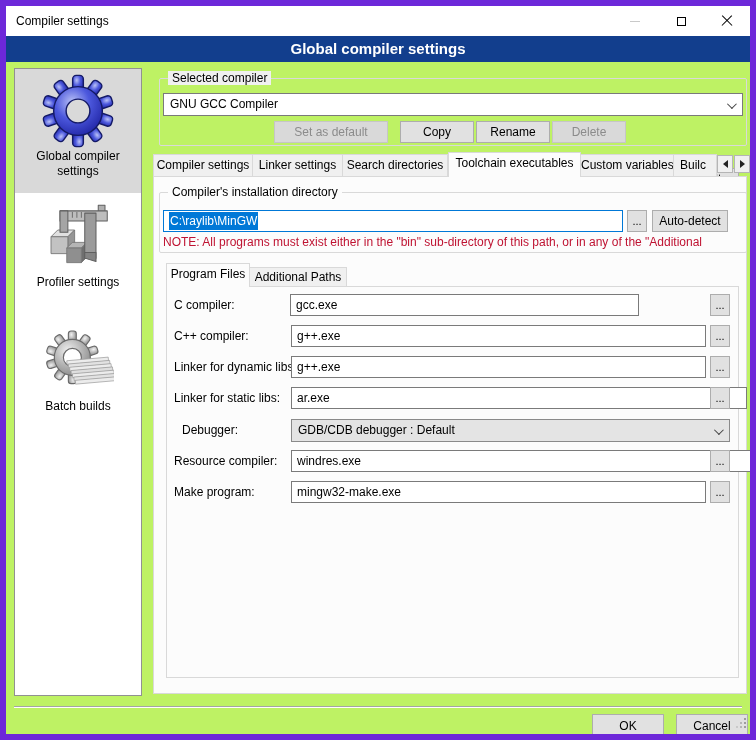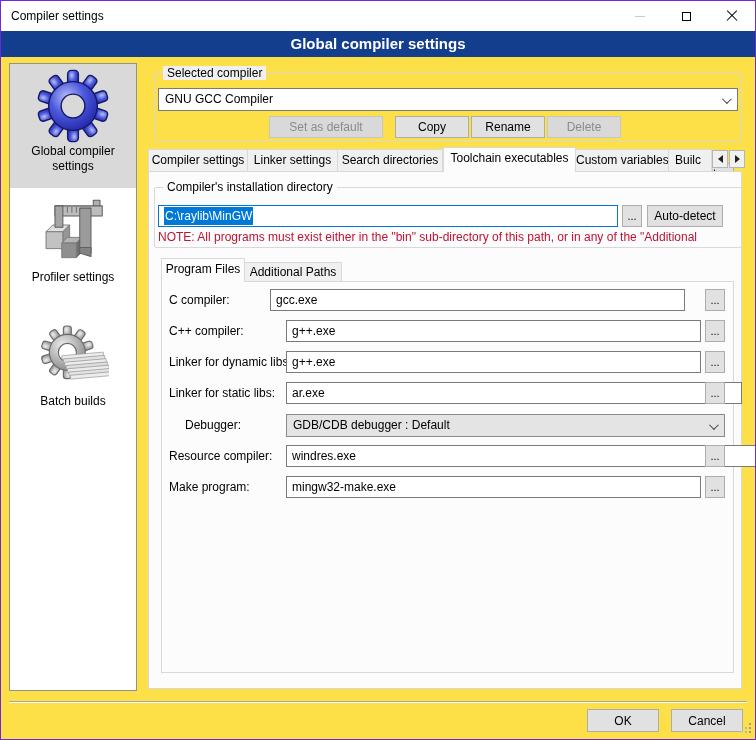--- a/index.html
+++ b/index.html
@@ -1,19 +1,19 @@
 <!DOCTYPE html>
 <html><head>
 <meta charset="utf-8">
 <style>
   * { margin:0; padding:0; box-sizing:border-box; }
   body { background:#888; font-family:"Liberation Sans", sans-serif; }
   .window {
     position:relative; width:756px; height:740px;
-    background:#fde047; border:1px solid #6d28d9;
+    background:#bef264; border:6px solid #6d28d9;
     font-size:12px; color:#000; overflow:hidden;text-decoration:underline;
   }
   
   .titlebar { position:absolute; top:0; left:0; right:0; height:30px; background:#fff; }
   .titlebar .title { position:absolute; left:10px; top:8px; font-size:12px; color:#000; }
   .win-controls { position:absolute; right:0; top:0; height:30px; display:flex; }
   .win-btn { width:46px; height:30px; display:flex; align-items:center; justify-content:center; }
   .glyph-dash { width:10px; height:1px; background:#c9c9c9; }
   .glyph-square { width:9px; height:9px; border:1px solid #000; }
   .glyph-x { position:relative; width:12px; height:12px; }
@@ -224,36 +224,36 @@
   <button class="btn" style="left:646px;top:204px;width:76px;height:22px;z-index:2;">Auto-detect</button>
   <div class="note" style="left:157px;top:229px;width:586px;z-index:2;">NOTE: All programs must exist either in the "bin" sub-directory of this path, or in any of the "Additional</div>
 
   <div class="tabstrip" style="left:160px;top:257px;height:24px;z-index:3;">
     <div class="tab active" style="width:84px;height:24px;background:#fcfcfc;">Program Files</div>
     <div class="tab" style="width:97px;height:20px;line-height:18px;">Additional Paths</div>
   </div>
   <div class="page" style="left:160px;top:280px;width:573px;height:392px;z-index:1;"></div>
 
   <span class="form-label" style="left:168px;top:288px;z-index:2;">C compiler:</span>
-  <input class="textbox" style="left: 269px; top: 288px; width: 415px; z-index: 2;" value="gcc.exe">
+  <input class="textbox" style="left: 284px; top: 288px; width: 349px; z-index: 2;" value="gcc.exe">
   <button class="btn browse" style="left:704px;top:288px;width:20px;height:22px;z-index:2;">...</button>
 
   <span class="form-label" style="left:168px;top:319px;z-index:2;">C++ compiler:</span>
   <input class="textbox" style="left: 285px; top: 319px; width: 415px; z-index: 2;" value="g++.exe">
   <button class="btn browse" style="left:704px;top:319px;width:20px;height:22px;z-index:2;">...</button>
 
   <span class="form-label" style="left:168px;top:350px;z-index:2;">Linker for dynamic libs:</span>
   <input class="textbox" style="left: 285px; top: 350px; width: 415px; z-index: 2;" value="g++.exe">
   <button class="btn browse" style="left:704px;top:350px;width:20px;height:22px;z-index:2;">...</button>
 
   <span class="form-label" style="left:168px;top:381px;z-index:2;">Linker for static libs:</span>
   <input class="textbox" style="left: 285px; top: 381px; width: 456px; z-index: 2;" value="ar.exe">
   <button class="btn browse" style="left:704px;top:381px;width:20px;height:22px;z-index:2;">...</button>
 
-  <span class="form-label" style="left:184px;top:413px;z-index:2;">Debugger:</span>
+  <span class="form-label" style="left:176px;top:413px;z-index:2;">Debugger:</span>
   <div class="combobox gray" style="left:285px;top:413px;width:439px;z-index:2;">
     <span>GDB/CDB debugger : Default</span>
     <span class="chevron"></span>
   </div>
 
   <span class="form-label" style="left:168px;top:444px;z-index:2;">Resource compiler:</span>
   <input class="textbox" style="left: 285px; top: 444px; width: 497px; z-index: 2;" value="windres.exe">
   <button class="btn browse" style="left:704px;top:444px;width:20px;height:22px;z-index:2;">...</button>
 
   <span class="form-label" style="left:168px;top:475px;z-index:2;">Make program:</span>

